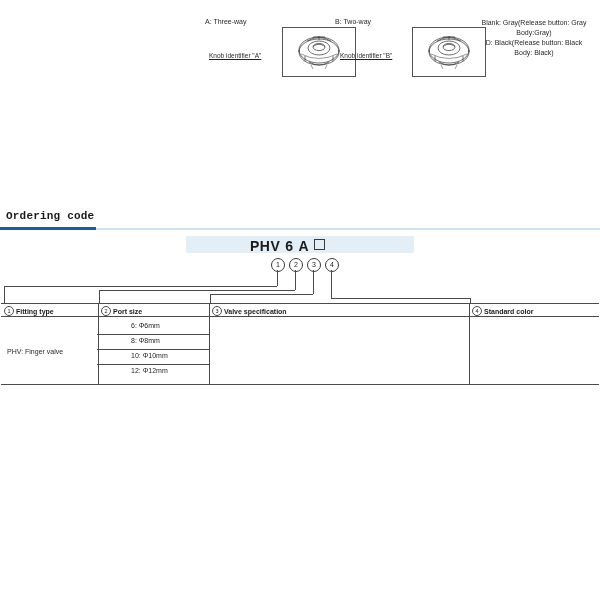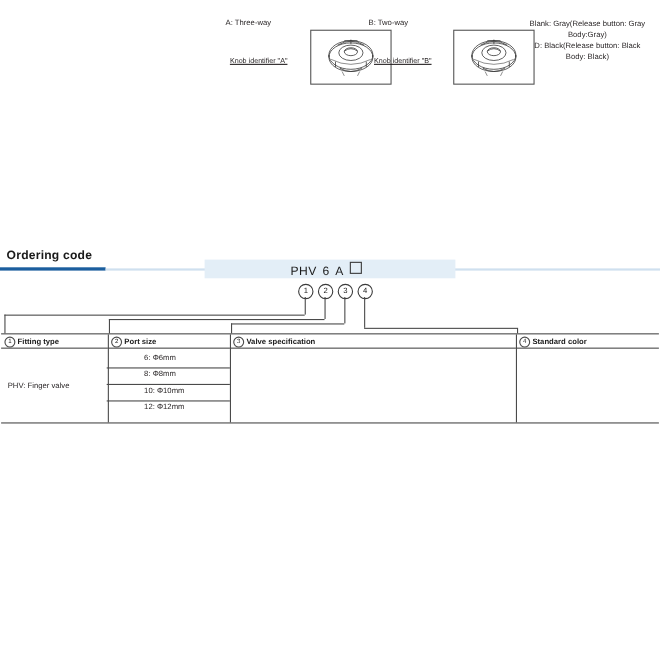--- a/index.html
+++ b/index.html
@@ -19,23 +19,24 @@
   #sheet {
     position: relative;
     width: 600px;
     height: 600px;
   }
 
   
   .title-block {
     position: absolute;
     left: 0px;
-    top: 226px;
+    top: 210px;
     width: 496px;
     height: 22px;
+    font-family: Liberation Mono, monospace;
   }
   .title-text {
     position: absolute;
     left: 6px;
     top: 0px;
     font-size: 11px;
     font-weight: bold;
     color: #1a1a1a;
     letter-spacing: 0.2px;
   }
@@ -60,24 +61,24 @@
   .code-bar {
     position: absolute;
     left: 186px;
     top: 236px;
     width: 228px;
     height: 17px;
     background: #e3eef7;
   }
   .code-text {
     position: absolute;
-    left: 264px;
+    left: 250px;
     top: 238px;
-    font-size: 11px;
-    font-weight: normal;
+    font-size: 14px;
+    font-weight: bold;
     letter-spacing: 0.5px;
     color: #1a1a1a;
   }
   .code-text span { margin-right: 5px; }
   .code-box {
     display: inline-block;
     width: 9px;
     height: 9px;
     border: 1px solid #3a3a3a;
     vertical-align: 1px;

